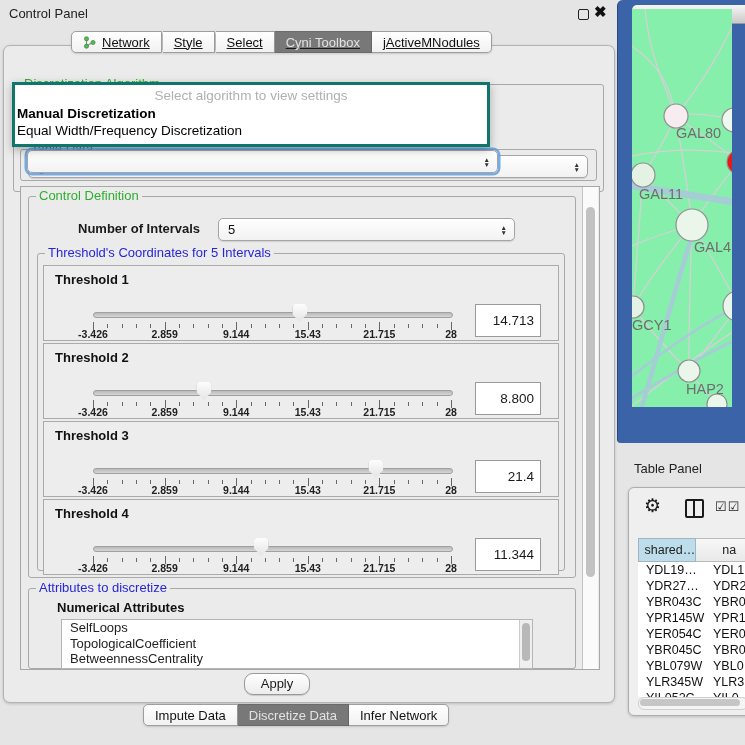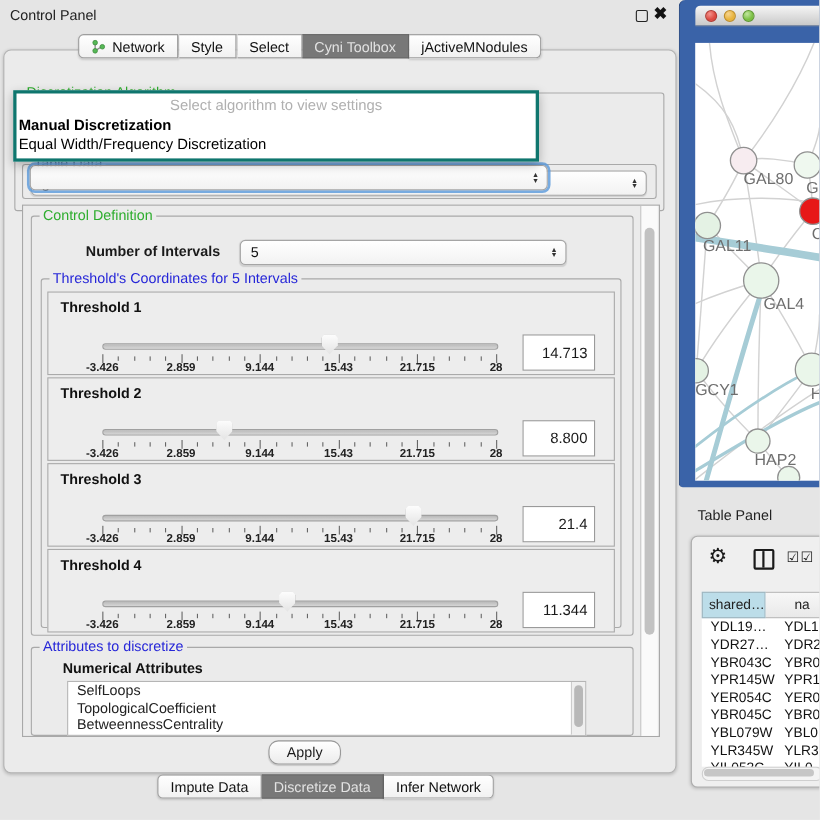--- a/index.html
+++ b/index.html
@@ -14,21 +14,21 @@
   .main-panel{position:absolute;left:3px;top:45px;width:610px;height:656px;background:#ebebeb;
               border:1px solid #b3b3b3;border-radius:7px;box-shadow:0 1px 3px rgba(0,0,0,.18);}
   
   .tabrow{position:absolute;display:flex;height:22px;z-index:5;}
   .tabrow .tab{display:flex;align-items:center;padding:0 11px;background:linear-gradient(#ffffff,#f1f1f1);
                border:1px solid #9e9e9e;border-left-width:0;font-size:13px;color:#111;cursor:default;
                box-shadow:0 1px 2px rgba(0,0,0,.15);}
   .tabrow .tab:first-child{border-left-width:1px;border-radius:5px 0 0 5px;}
   .tabrow .tab:last-child{border-radius:0 5px 5px 0;}
   .tabrow .tab.sel{background:#787878;color:#e2e2e2;border-color:#6a6a6a;}
-  .top-tabs{left:71px;top:31px;}
+  .top-tabs{left:71px;top:31px;text-decoration:underline;}
   .bottom-tabs{left:143px;top:704px;}
   .net-ic{width:13px;height:13px;margin-right:6px;}
   
   .group{position:absolute;border:1px solid #a9a9a9;border-radius:3px;}
   .group>.legend{position:absolute;top:-9px;left:7px;background:#ebebeb;padding:0 3px;font-size:13px;white-space:nowrap;}
   .legend.green{color:#2ead2e;}
   .legend.blue{color:#2626d8;}
   .legend.gray{color:#444;}
   
   .combo{position:absolute;background:linear-gradient(#ffffff,#f2f2f2);border:1px solid #a5a5a5;
@@ -75,21 +75,21 @@
              border:1px solid #999;border-radius:9px;text-align:center;line-height:19px;font-size:13px;box-shadow:0 1px 1px rgba(0,0,0,.15);}
   
   .net-frame{position:absolute;left:617px;top:0;width:128px;height:443px;background:#3a63a8;
              border-radius:6px 0 0 4px;border-left:1px solid #27477e;}
   .net-titlebar{position:absolute;left:14px;top:5px;right:0;height:18px;border-radius:5px 0 0 0;
                 background:linear-gradient(#f6f6f6,#c9c9c9);border-bottom:1px solid #9a9a9a;}
   .light{position:absolute;top:3.5px;width:11px;height:11px;border-radius:50%;}
   .light.red{left:9px;background:radial-gradient(circle at 35% 30%,#f4938c,#dd4a41 60%);border:1px solid #b03a33;box-sizing:border-box;}
   .light.yellow{left:26px;background:radial-gradient(circle at 35% 30%,#f6d490,#e8b33c 60%);border:1px solid #bd8d2c;box-sizing:border-box;}
   .light.green{left:43px;background:radial-gradient(circle at 35% 30%,#c2e6a0,#7bc043 60%);border:1px solid #5e9733;box-sizing:border-box;}
-  .net-canvas{position:absolute;left:14px;top:39px;width:114px;height:398px;background:#ffffff;overflow:hidden;}
+  .net-canvas{position:absolute;left:14px;top:9px;width:100px;height:398px;background:#86efac;overflow:hidden;}
   .net-label{position:absolute;font-size:14.5px;color:#6e6e6e;white-space:nowrap;}
   
   .tp-title{position:absolute;left:634px;top:461px;font-size:13px;color:#222;}
   .table-window{position:absolute;left:628px;top:487px;width:130px;height:227px;background:#efefef;
                 border:1px solid #adadad;border-radius:6px;box-shadow:0 1px 3px rgba(0,0,0,.18);}
   .gear-ic{position:absolute;left:15px;top:6px;font-size:19px;color:#1a1a1a;}
   .split-ic{position:absolute;left:56px;top:11px;width:15px;height:15px;border:2px solid #1a1a1a;border-radius:2px;}
   .split-ic:before{content:"";position:absolute;left:6px;top:0;width:2px;height:100%;background:#1a1a1a;}
   .checks-ic{position:absolute;left:86px;top:11px;font-size:13px;color:#222;letter-spacing:1px;}
   .tbl{position:absolute;left:9px;top:50px;right:-40px;}

